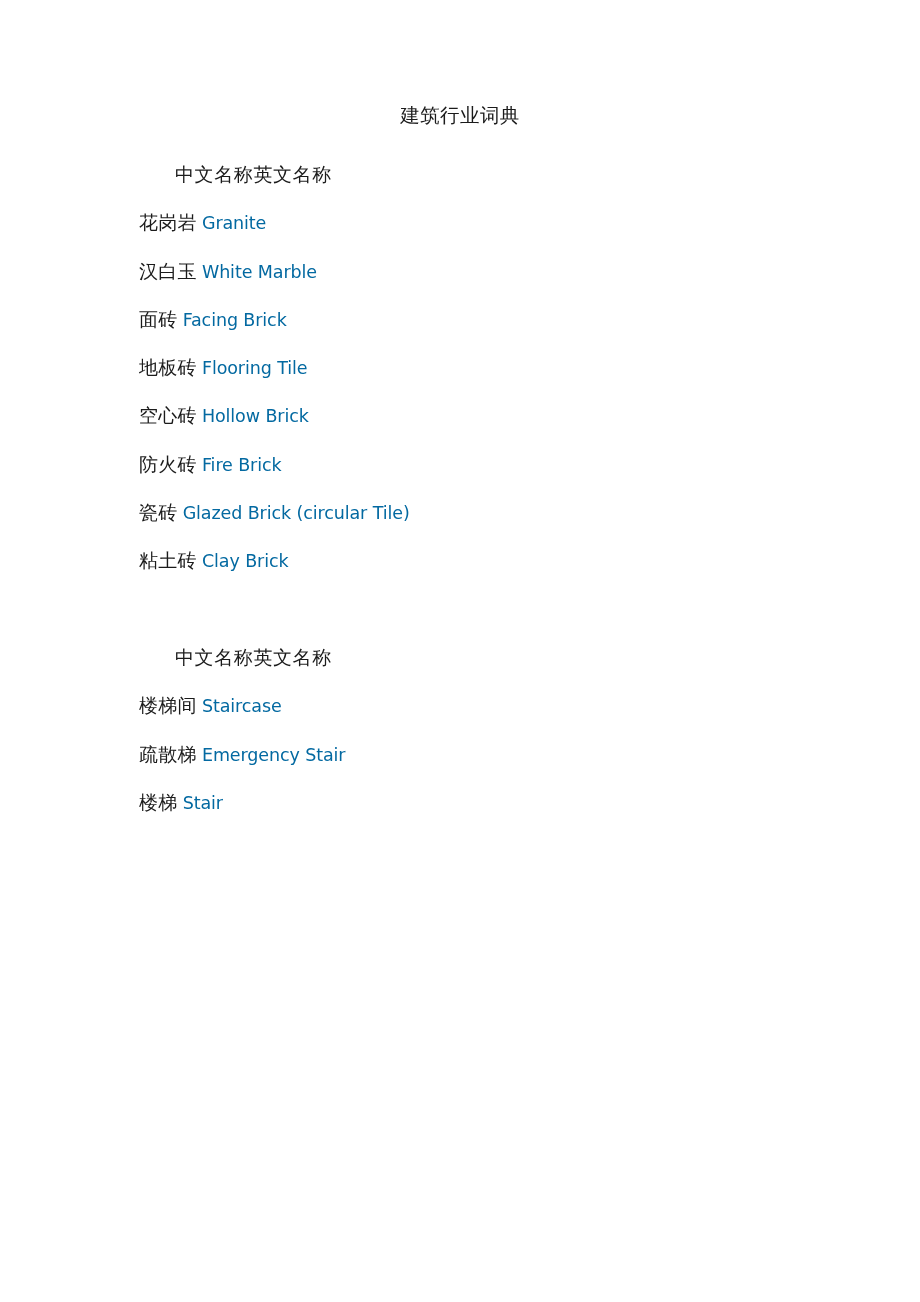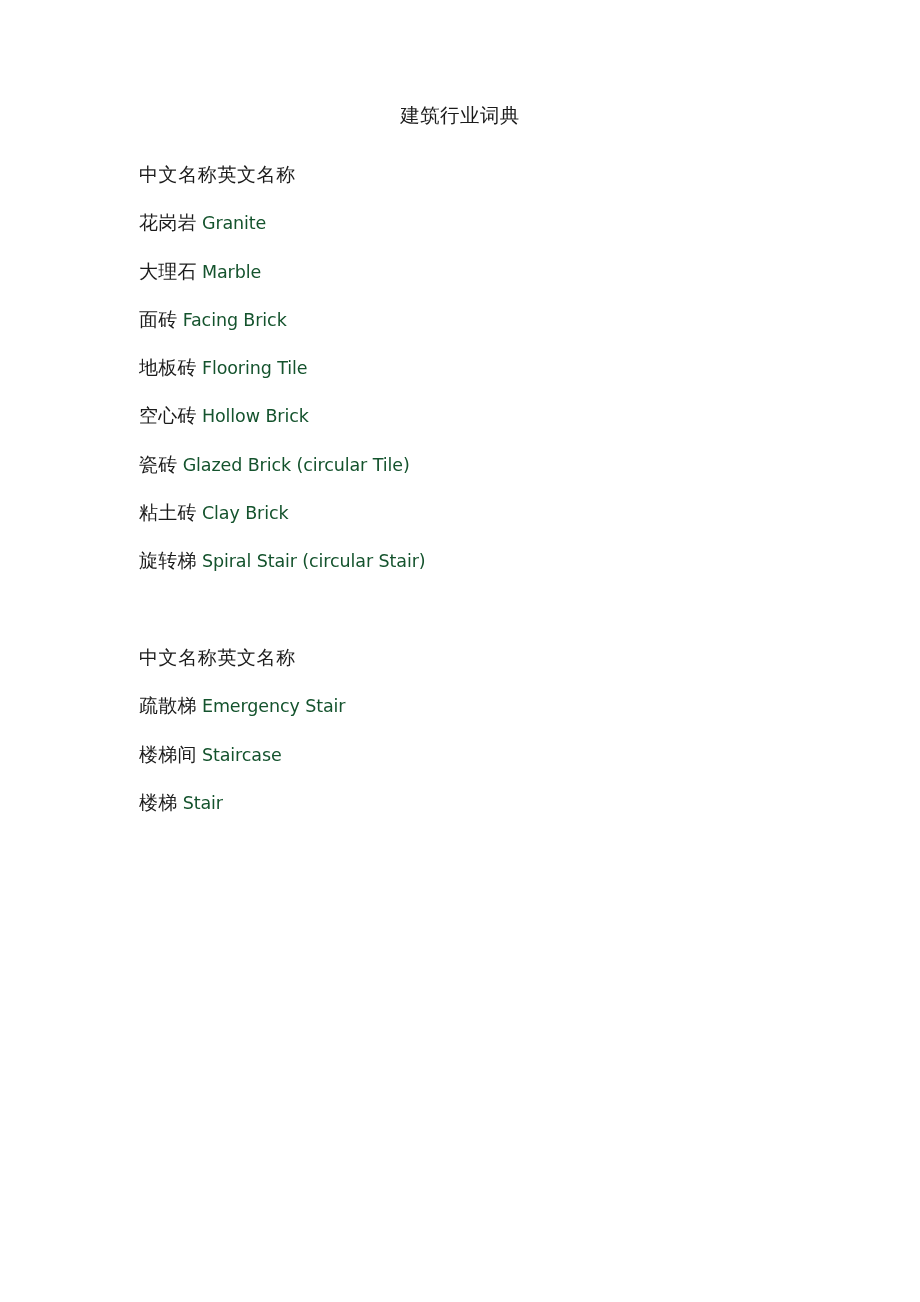--- a/index.html
+++ b/index.html
@@ -60,45 +60,46 @@
     font-size: 19px;
     letter-spacing: 0.3px;
     color: #1b1b1b;
   }
 
   
   .latin {
     font-family: "DejaVu Sans", "Liberation Sans", sans-serif;
     font-size: 17.5px;
     letter-spacing: -0.1px;
-    color: #14532d;
+    color: #0369a1;
   }
 
   
   .doc-line.header-row .cjk {
     letter-spacing: 0.6px;
+    margin-left: 36px;
   }
 </style>
 </head>
 <body>
 
 <div id="page">
 
   <div id="doc-title">建筑行业词典</div>
 
   <div id="body-block">
       <div class="doc-line header-row"><span class="cjk">中文名称英文名称</span></div>
       <div class="doc-line"><span class="cjk">花岗岩</span><span> </span><span class="latin">Granite</span></div>
-      <div class="doc-line"><span class="cjk">大理石</span><span> </span><span class="latin">Marble</span></div>
+      <div class="doc-line"><span class="cjk">汉白玉</span><span> </span><span class="latin">White Marble</span></div>
       <div class="doc-line"><span class="cjk">面砖</span><span> </span><span class="latin">Facing Brick</span></div>
       <div class="doc-line"><span class="cjk">地板砖</span><span> </span><span class="latin">Flooring Tile</span></div>
       <div class="doc-line"><span class="cjk">空心砖</span><span> </span><span class="latin">Hollow Brick</span></div>
+      <div class="doc-line"><span class="cjk">防火砖</span><span> </span><span class="latin">Fire Brick</span></div>
       <div class="doc-line"><span class="cjk">瓷砖</span><span> </span><span class="latin">Glazed Brick (circular Tile)</span></div>
       <div class="doc-line"><span class="cjk">粘土砖</span><span> </span><span class="latin">Clay Brick</span></div>
-      <div class="doc-line"><span class="cjk">旋转梯</span><span> </span><span class="latin">Spiral Stair (circular Stair)</span></div>
       <div class="doc-line blank">&nbsp;</div>
       <div class="doc-line header-row"><span class="cjk">中文名称英文名称</span></div>
+      <div class="doc-line"><span class="cjk">楼梯间</span><span> </span><span class="latin">Staircase</span></div>
       <div class="doc-line"><span class="cjk">疏散梯</span><span> </span><span class="latin">Emergency Stair</span></div>
-      <div class="doc-line"><span class="cjk">楼梯间</span><span> </span><span class="latin">Staircase</span></div>
       <div class="doc-line"><span class="cjk">楼梯</span><span> </span><span class="latin">Stair</span></div>
     </div>
 
 </div>
 
 </body></html>

